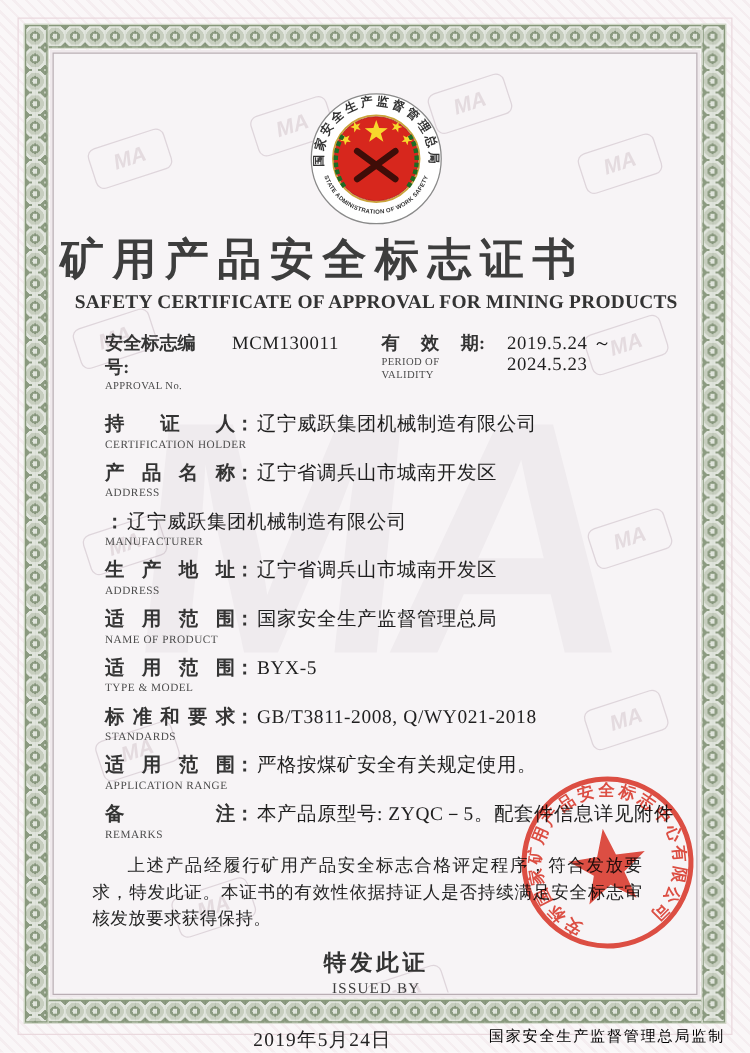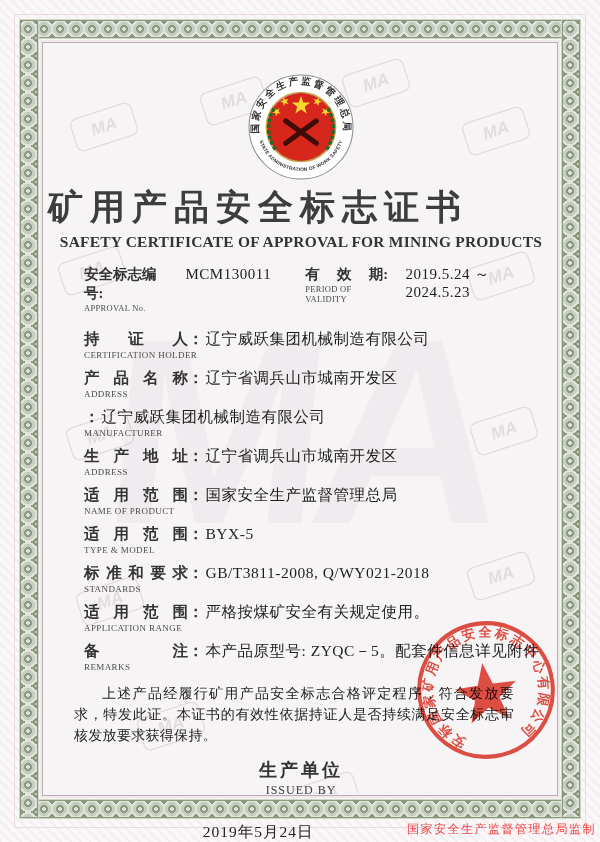--- a/index.html
+++ b/index.html
@@ -75,21 +75,21 @@
   .declaration{margin:10px 40px 0 26px;font-size:14px;line-height:1.5;
     text-indent:2em;color:#242424;letter-spacing:.3px;text-align:justify;}
   .issued{margin-top:12px;text-align:center;}
   .issued-cn{font-size:18px;font-weight:700;letter-spacing:3px;color:#333;}
   .issued-en{font-size:12px;letter-spacing:1px;color:#3c3c3c;margin-top:1px;}
   .date{margin-top:24px;text-align:center;padding-right:86px;font-size:15.5px;color:#222;letter-spacing:1px;}
   
   .stamp{position:absolute;left:352px;top:560px;opacity:.88;mix-blend-mode:multiply;
     transform:rotate(-8deg);pointer-events:none;}
   
-  .footer{position:absolute;right:4px;bottom:4px;font-size:12px;letter-spacing:1.5px;color:#ef4444;}
+  .footer{position:absolute;right:20px;bottom:4px;font-size:12px;letter-spacing:1.5px;color:#000000;}
 </style>
 </head>
 <body>
 
 <div class="outer-line"></div>
 <div class="band band-top"></div>
 <div class="band band-bottom"></div>
 <div class="band band-left"></div>
 <div class="band band-right"></div>
 <div class="inner-line"></div>
@@ -229,21 +229,21 @@
         <span class="f-colon">：</span>
         <span class="f-value">本产品原型号: ZYQC－5。配套件信息详见附件</span>
       </div>
       <div class="f-sub">REMARKS</div>
     </div>
   </div>
 
   <p class="declaration">上述产品经履行矿用产品安全标志合格评定程序，符合发放要求，特发此证。本证书的有效性依据持证人是否持续满足安全标志审核发放要求获得保持。</p>
 
   <div class="issued">
-    <div class="issued-cn">生产单位</div>
+    <div class="issued-cn">特发此证</div>
     <div class="issued-en">ISSUED BY</div>
   </div>
 
   <div class="date">2019年5月24日</div>
 
   <svg class="stamp" width="172" height="172" viewBox="0 0 170 170">
     <defs>
       <path id="sealArc" d="M 58.5,130.9 A 53,53 0 1 1 111.5,130.9" fill="none"></path>
       <path id="star2" d="M0,-10 L2.35,-3.24 9.51,-3.09 3.8,1.24 5.88,8.09 0,4 -5.88,8.09 -3.8,1.24 -9.51,-3.09 -2.35,-3.24 Z"></path>
     </defs>

